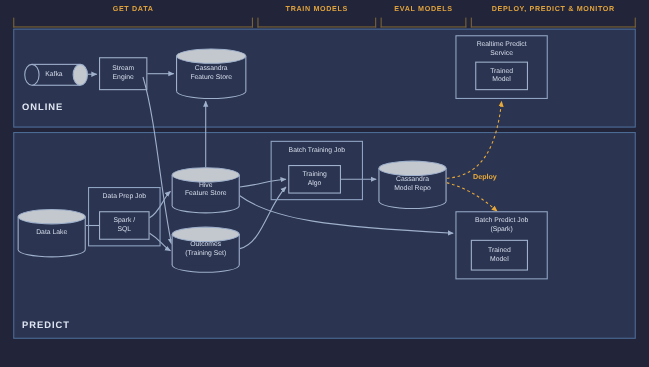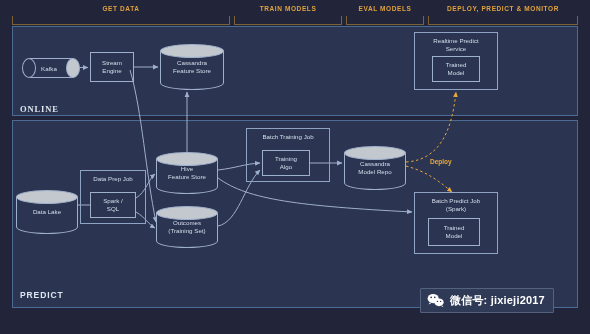--- a/index.html
+++ b/index.html
@@ -190,21 +190,21 @@
   <div class="phase-label" style="left:428px;width:150px;top:5px;">DEPLOY, PREDICT &amp; MONITOR</div>
 
   <div class="phase-bracket" style="left:12px;width:218px;"></div>
   <div class="phase-bracket" style="left:234px;width:108px;"></div>
   <div class="phase-bracket" style="left:346px;width:78px;"></div>
   <div class="phase-bracket" style="left:428px;width:150px;"></div>
 
   <div class="panel" style="left:12px;top:26px;width:566px;height:90px;"></div>
   <div class="panel" style="left:12px;top:120px;width:566px;height:188px;"></div>
 
-  <div class="panel-title" style="left:20px;top:104px;font-family:Liberation Serif, serif;">ONLINE</div>
+  <div class="panel-title" style="left:20px;top:92px;">ONLINE</div>
   <div class="panel-title" style="left:20px;top:290px;">PREDICT</div>
 
   <svg id="wires" viewBox="0 0 590 334">
     <defs>
       <marker id="ah" markerWidth="6" markerHeight="6" refX="5" refY="3" orient="auto">
         <path d="M0,0.6 L5.4,3 L0,5.4 z" fill="#9fb0cc"></path>
       </marker>
       <marker id="ah-o" markerWidth="6" markerHeight="6" refX="5" refY="3" orient="auto">
         <path d="M0,0.6 L5.4,3 L0,5.4 z" fill="#e8a93a"></path>
       </marker>
@@ -321,27 +321,14 @@
 
   <div class="node group" style="left:414px;top:192px;width:84px;height:62px;">
     <span class="group-title">Batch Predict Job
 (Spark)</span>
   </div>
   <div class="node" style="left:428px;top:218px;width:52px;height:28px;">
     <span>Trained
 Model</span>
   </div>
 
-  <div class="watermark" style="left:420px;top:288px;">
-    <svg class="wechat-icon" viewBox="0 0 24 20">
-      <ellipse cx="8.2" cy="7.4" rx="7.4" ry="6.2" fill="#ffffff"></ellipse>
-      <path d="M4.0,12.2 L2.0,15.4 L5.6,13.6 z" fill="#ffffff"></path>
-      <circle cx="5.6" cy="5.8" r="1.15" fill="#2f3a57"></circle>
-      <circle cx="10.4" cy="5.8" r="1.15" fill="#2f3a57"></circle>
-      <ellipse cx="16.0" cy="12.4" rx="6.2" ry="5.2" fill="#ffffff"></ellipse>
-      <path d="M20.0,16.2 L22.0,18.9 L18.8,17.4 z" fill="#ffffff"></path>
-      <circle cx="13.9" cy="11.2" r="0.95" fill="#2f3a57"></circle>
-      <circle cx="18.1" cy="11.2" r="0.95" fill="#2f3a57"></circle>
-    </svg>
-    <span class="wtext">微信号: jixieji2017</span>
-  </div>
 
 </div>
 
 </body></html>

